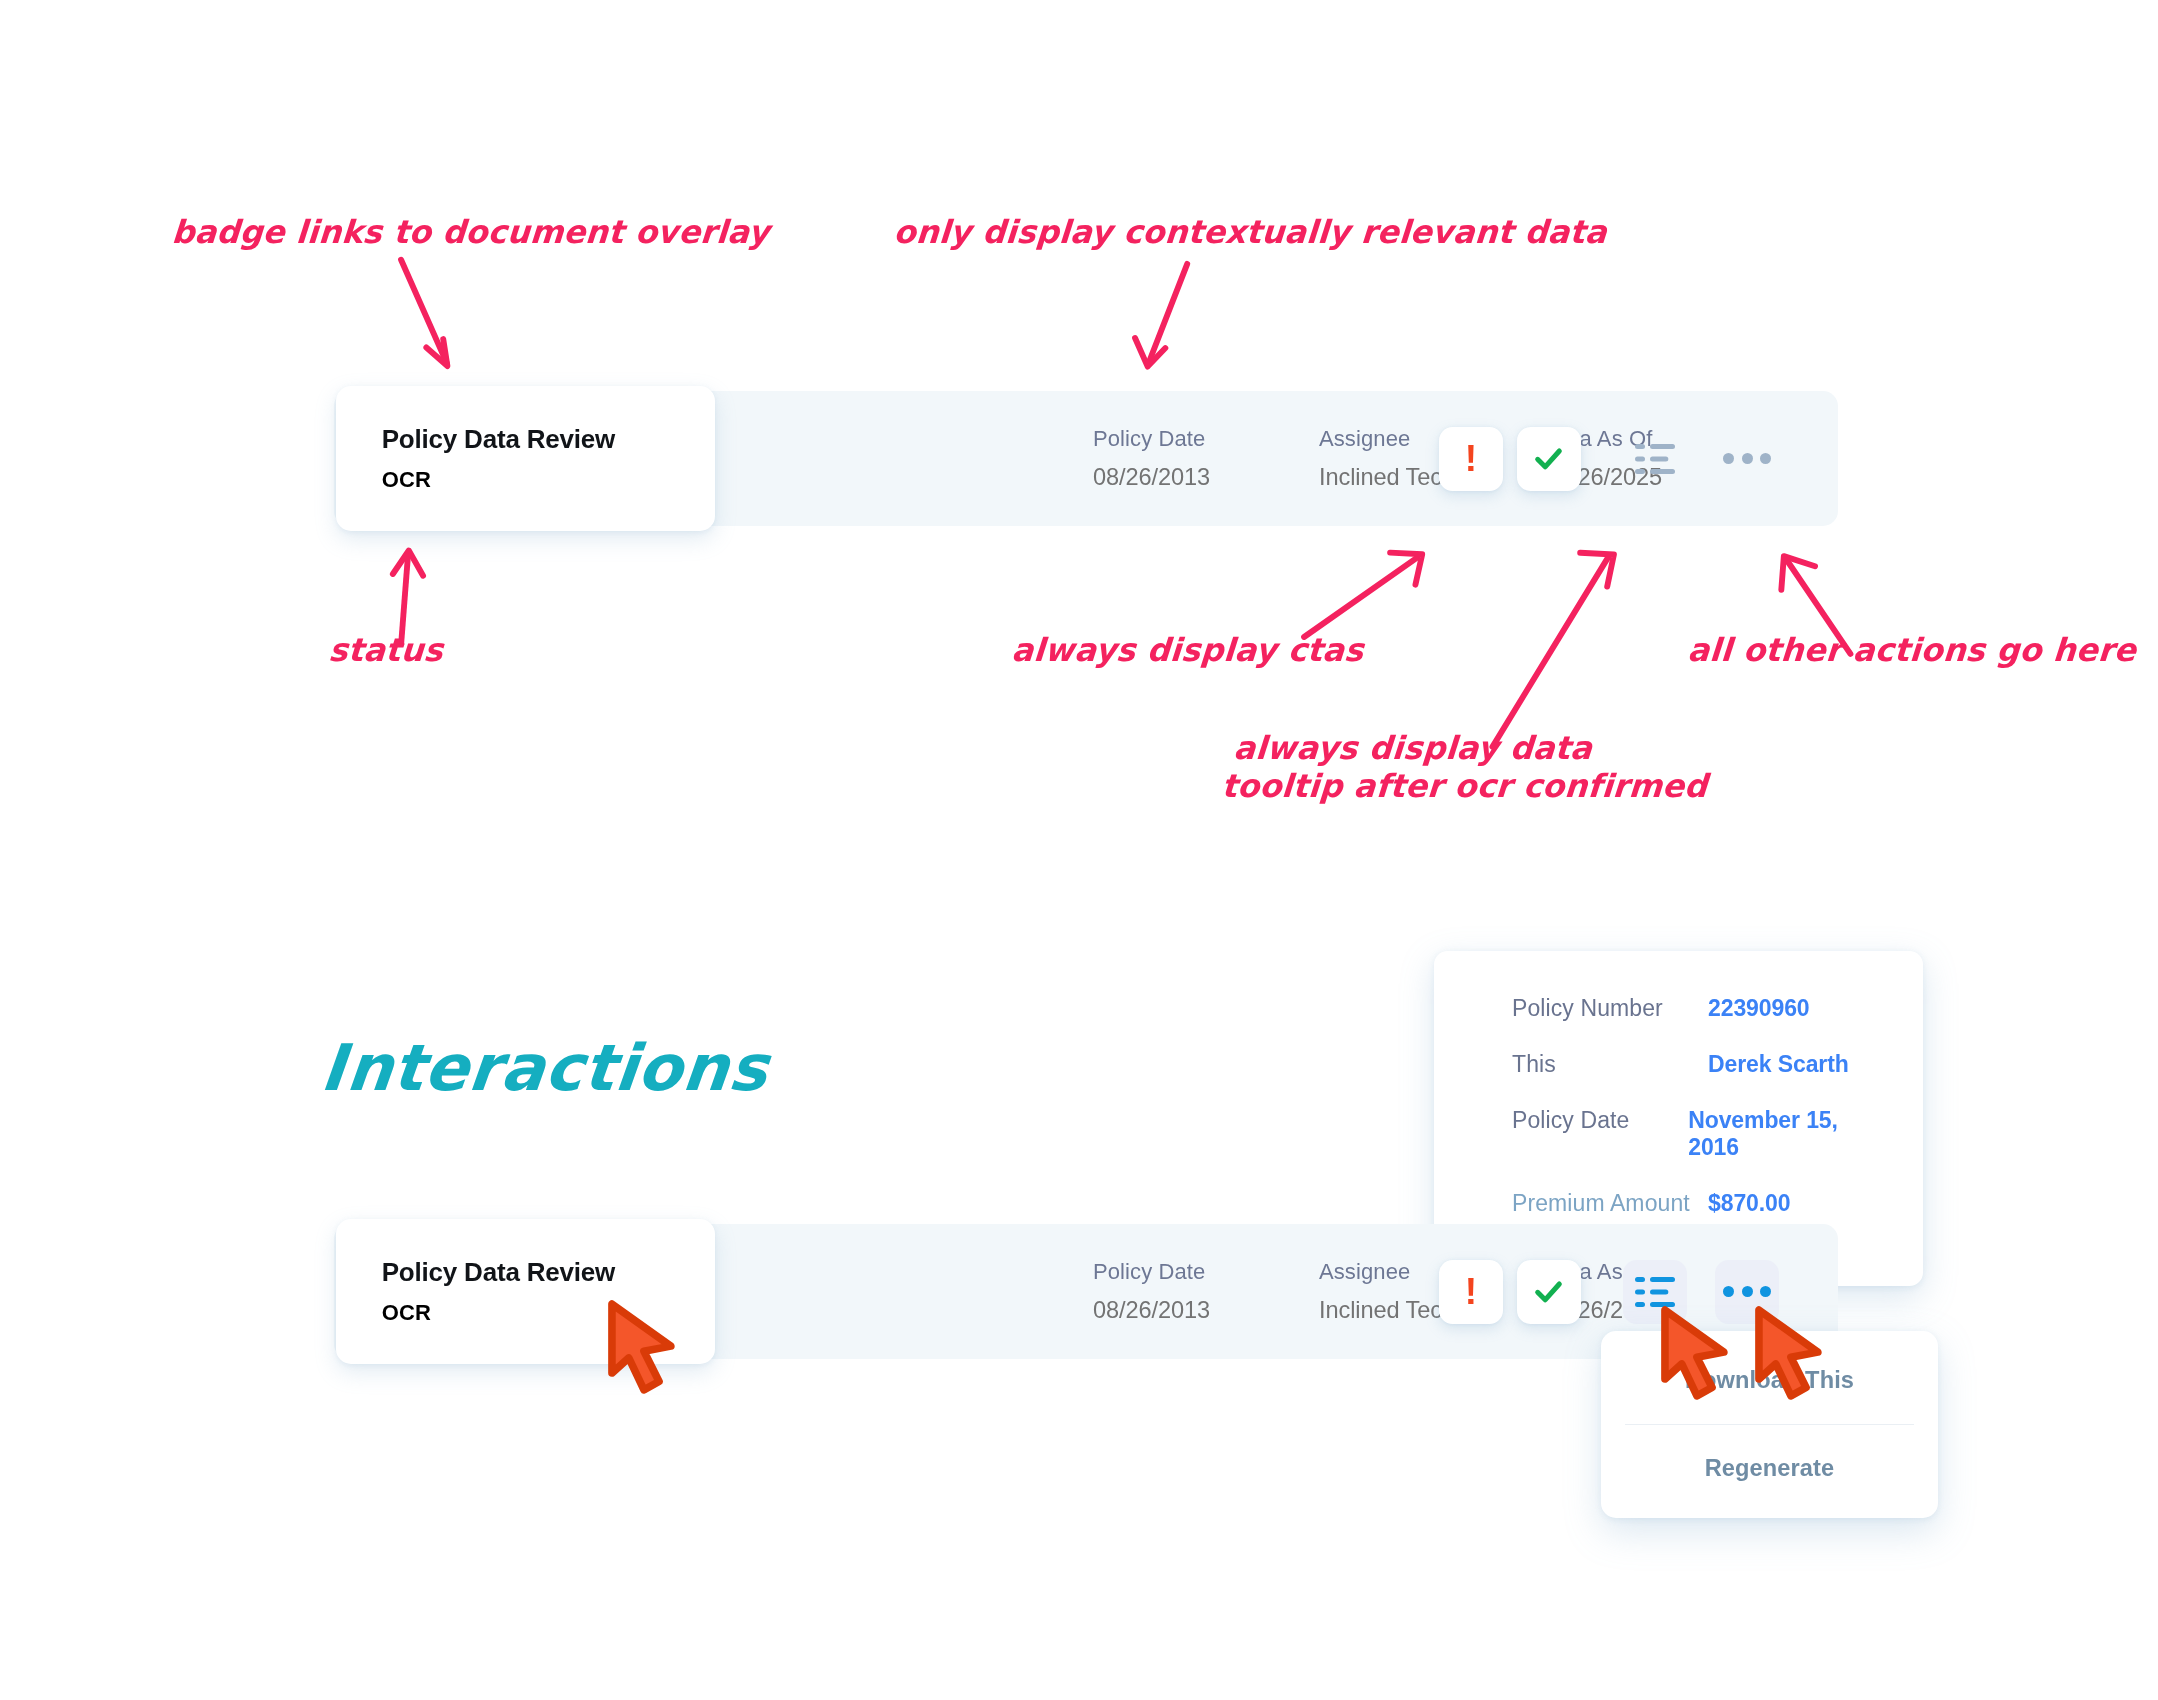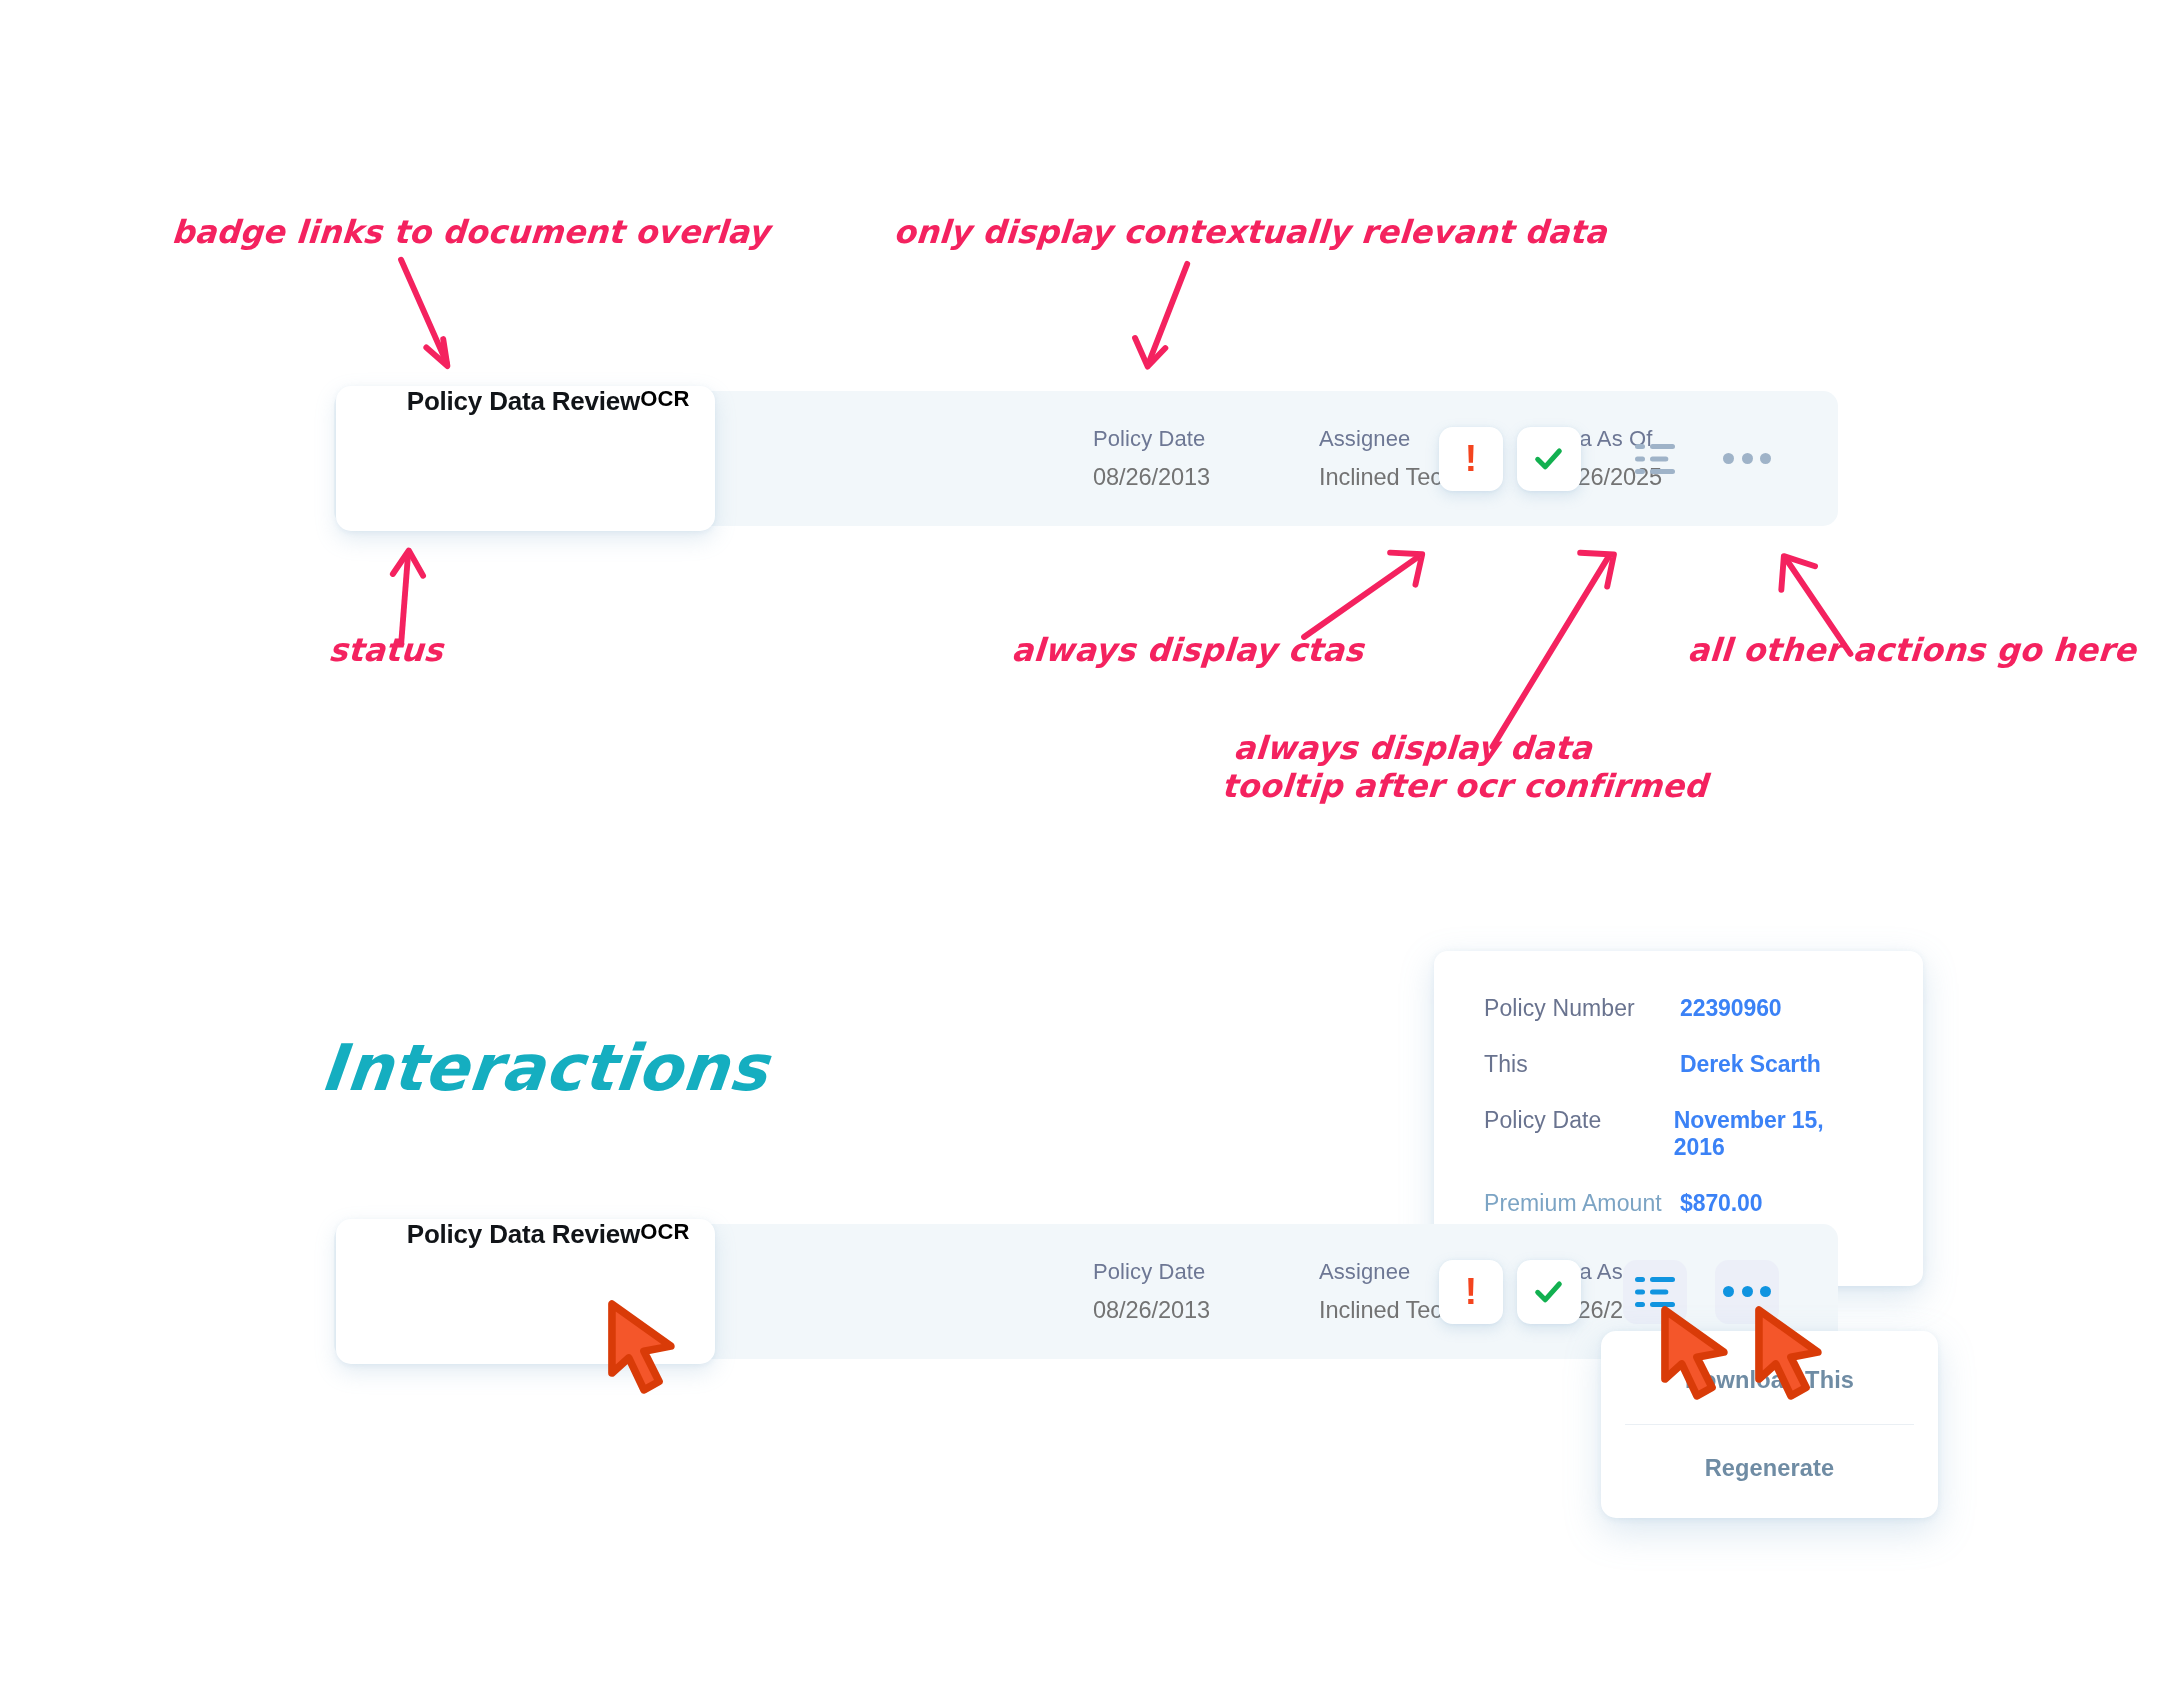--- a/index.html
+++ b/index.html
@@ -60,21 +60,21 @@
   .status-card {
     position: absolute;
     left: 1.7px;
     top: -5px;
     width: 379px;
     height: 145px;
     background: #ffffff;
     border-radius: 15px;
     box-shadow: 0 8.4px 22px rgba(120,165,200,0.20), 0 1.7px 5px rgba(120,165,200,0.12);
     display: flex;
-    flex-direction: row;
+    flex-direction: column;
     justify-content: center;
     padding-left: 46px;
   }
 
   .status-title {
     font-size: 26px;
     font-weight: 700;
     color: #111418;
     letter-spacing: -0.2px;
     margin-bottom: 11.8px;
@@ -157,21 +157,21 @@
   .dots { display: flex; gap: 7.6px; align-items: center; }
   .dot { width: 11px; height: 11px; border-radius: 50%; background: #9fb3c8; }
   .dots.blue .dot { background: #1094e0; }
 
   
   .data-tooltip {
     position: absolute;
     background: #ffffff;
     border-radius: 13.5px;
     box-shadow: 0 11.8px 34px rgba(120,165,200,0.26), 0 1.7px 6.7px rgba(120,165,200,0.14);
-    padding: 44px 49px 40px 50px;
+    padding: 44px 49px 40px 78px;
   }
 
   .tt-row { display: flex; align-items: baseline; margin-bottom: 29px; }
   .tt-row:last-child { margin-bottom: 0; }
 
   .tt-label {
     width: 196px;
     font-size: 23px;
     color: #69738f;
     letter-spacing: 0.1px;

